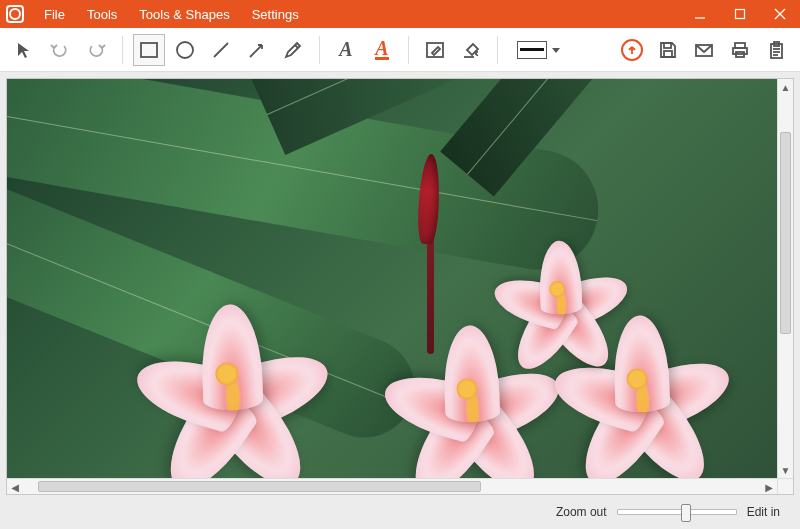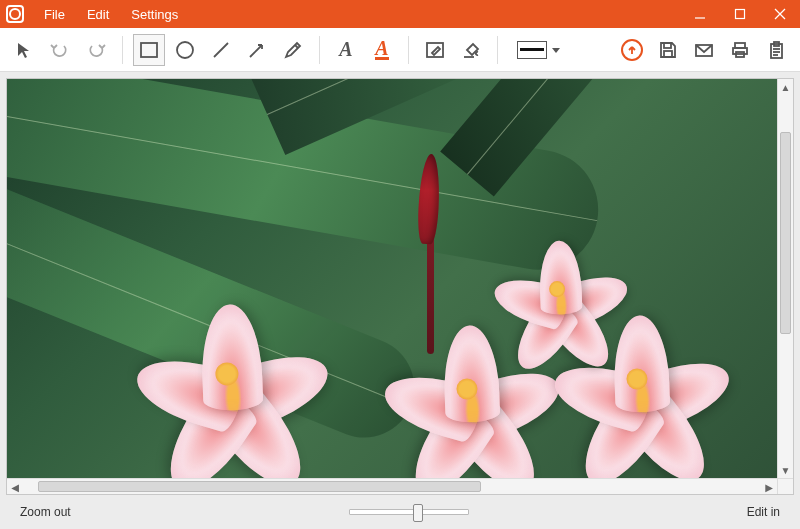--- a/index.html
+++ b/index.html
@@ -147,38 +147,39 @@
              background:#f4f4f4; border-top:1px solid #ddd; display:flex; }
   .hscroll .track { flex:1; position:relative; }
   .hscroll .thumb { position:absolute; top:2px; bottom:2px; left:2%; width:60%;
                     background:#d8d8d8; border:1px solid #bcbcbc; border-radius:2px; }
   .corner { position:absolute; right:0; bottom:0; width:16px; height:16px;
             background:#f4f4f4; border-left:1px solid #ddd; border-top:1px solid #ddd;}
 
   
   .statusbar {
     height: 34px; background:#ececec;
-    display:flex; align-items:center; justify-content:space-between;
+    display:flex; align-items:center; justify-content:flex-end;
     padding: 0 14px; gap:10px; font-size:12px; color:#333;
   }
   .zoom-slider { position:relative; width:120px; height:6px;
     background:#fff; border:1px solid #bbb; border-radius:1px;}
   .zoom-slider .knob { position:absolute; top:-6px; left:54%;
     width:10px; height:18px; background:#f4f4f4;
     border:1px solid #888; border-radius:2px;}
   .zoom-lbl { cursor:default; }
 </style>
 </head>
 <body>
 
 <div class="titlebar">
   <div class="app-icon"></div>
   <div class="menu">
     <div class="menu-item">File</div>
-    <div class="menu-item">Edit</div>
+    <div class="menu-item">Tools</div>
+    <div class="menu-item">Tools &amp; Shapes</div>
     <div class="menu-item">Settings</div>
   </div>
   <div class="win-controls">
     <div class="win-btn">
       <svg width="12" height="12">
           <line x1="1" y1="10" x2="11" y2="10"></line>
         </svg>
     </div>
     <div class="win-btn">
       <svg width="12" height="12">

